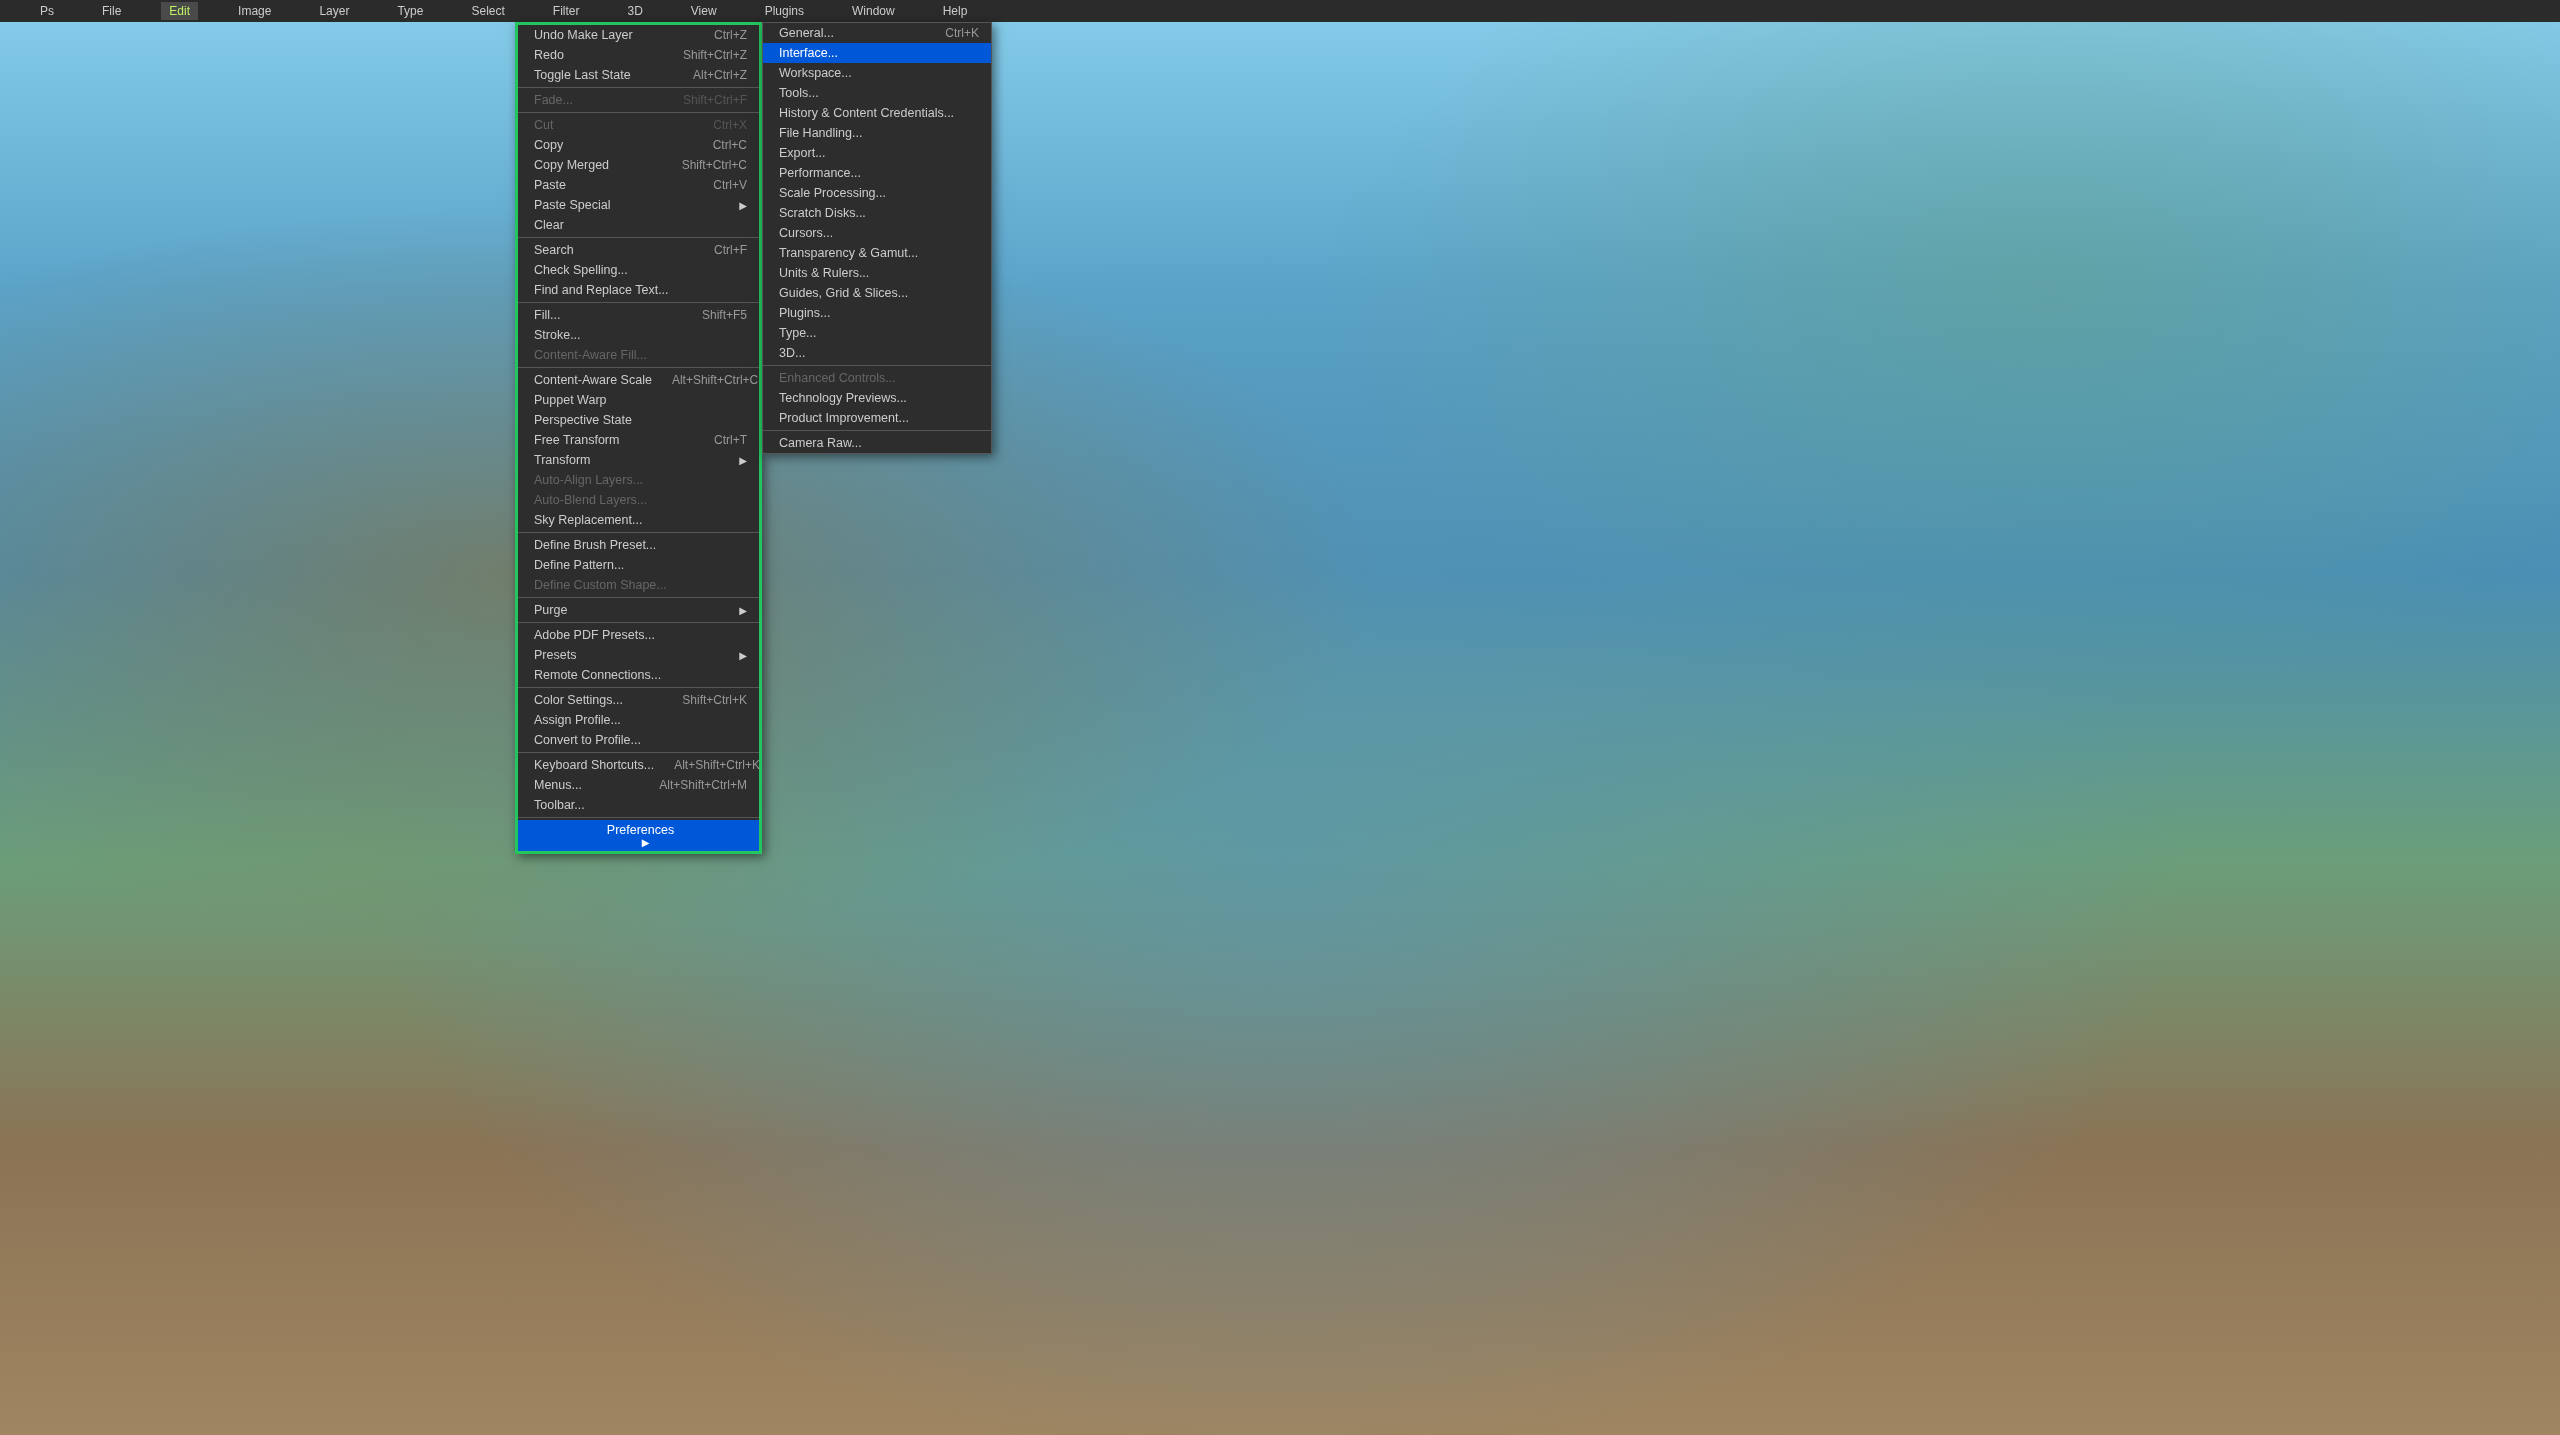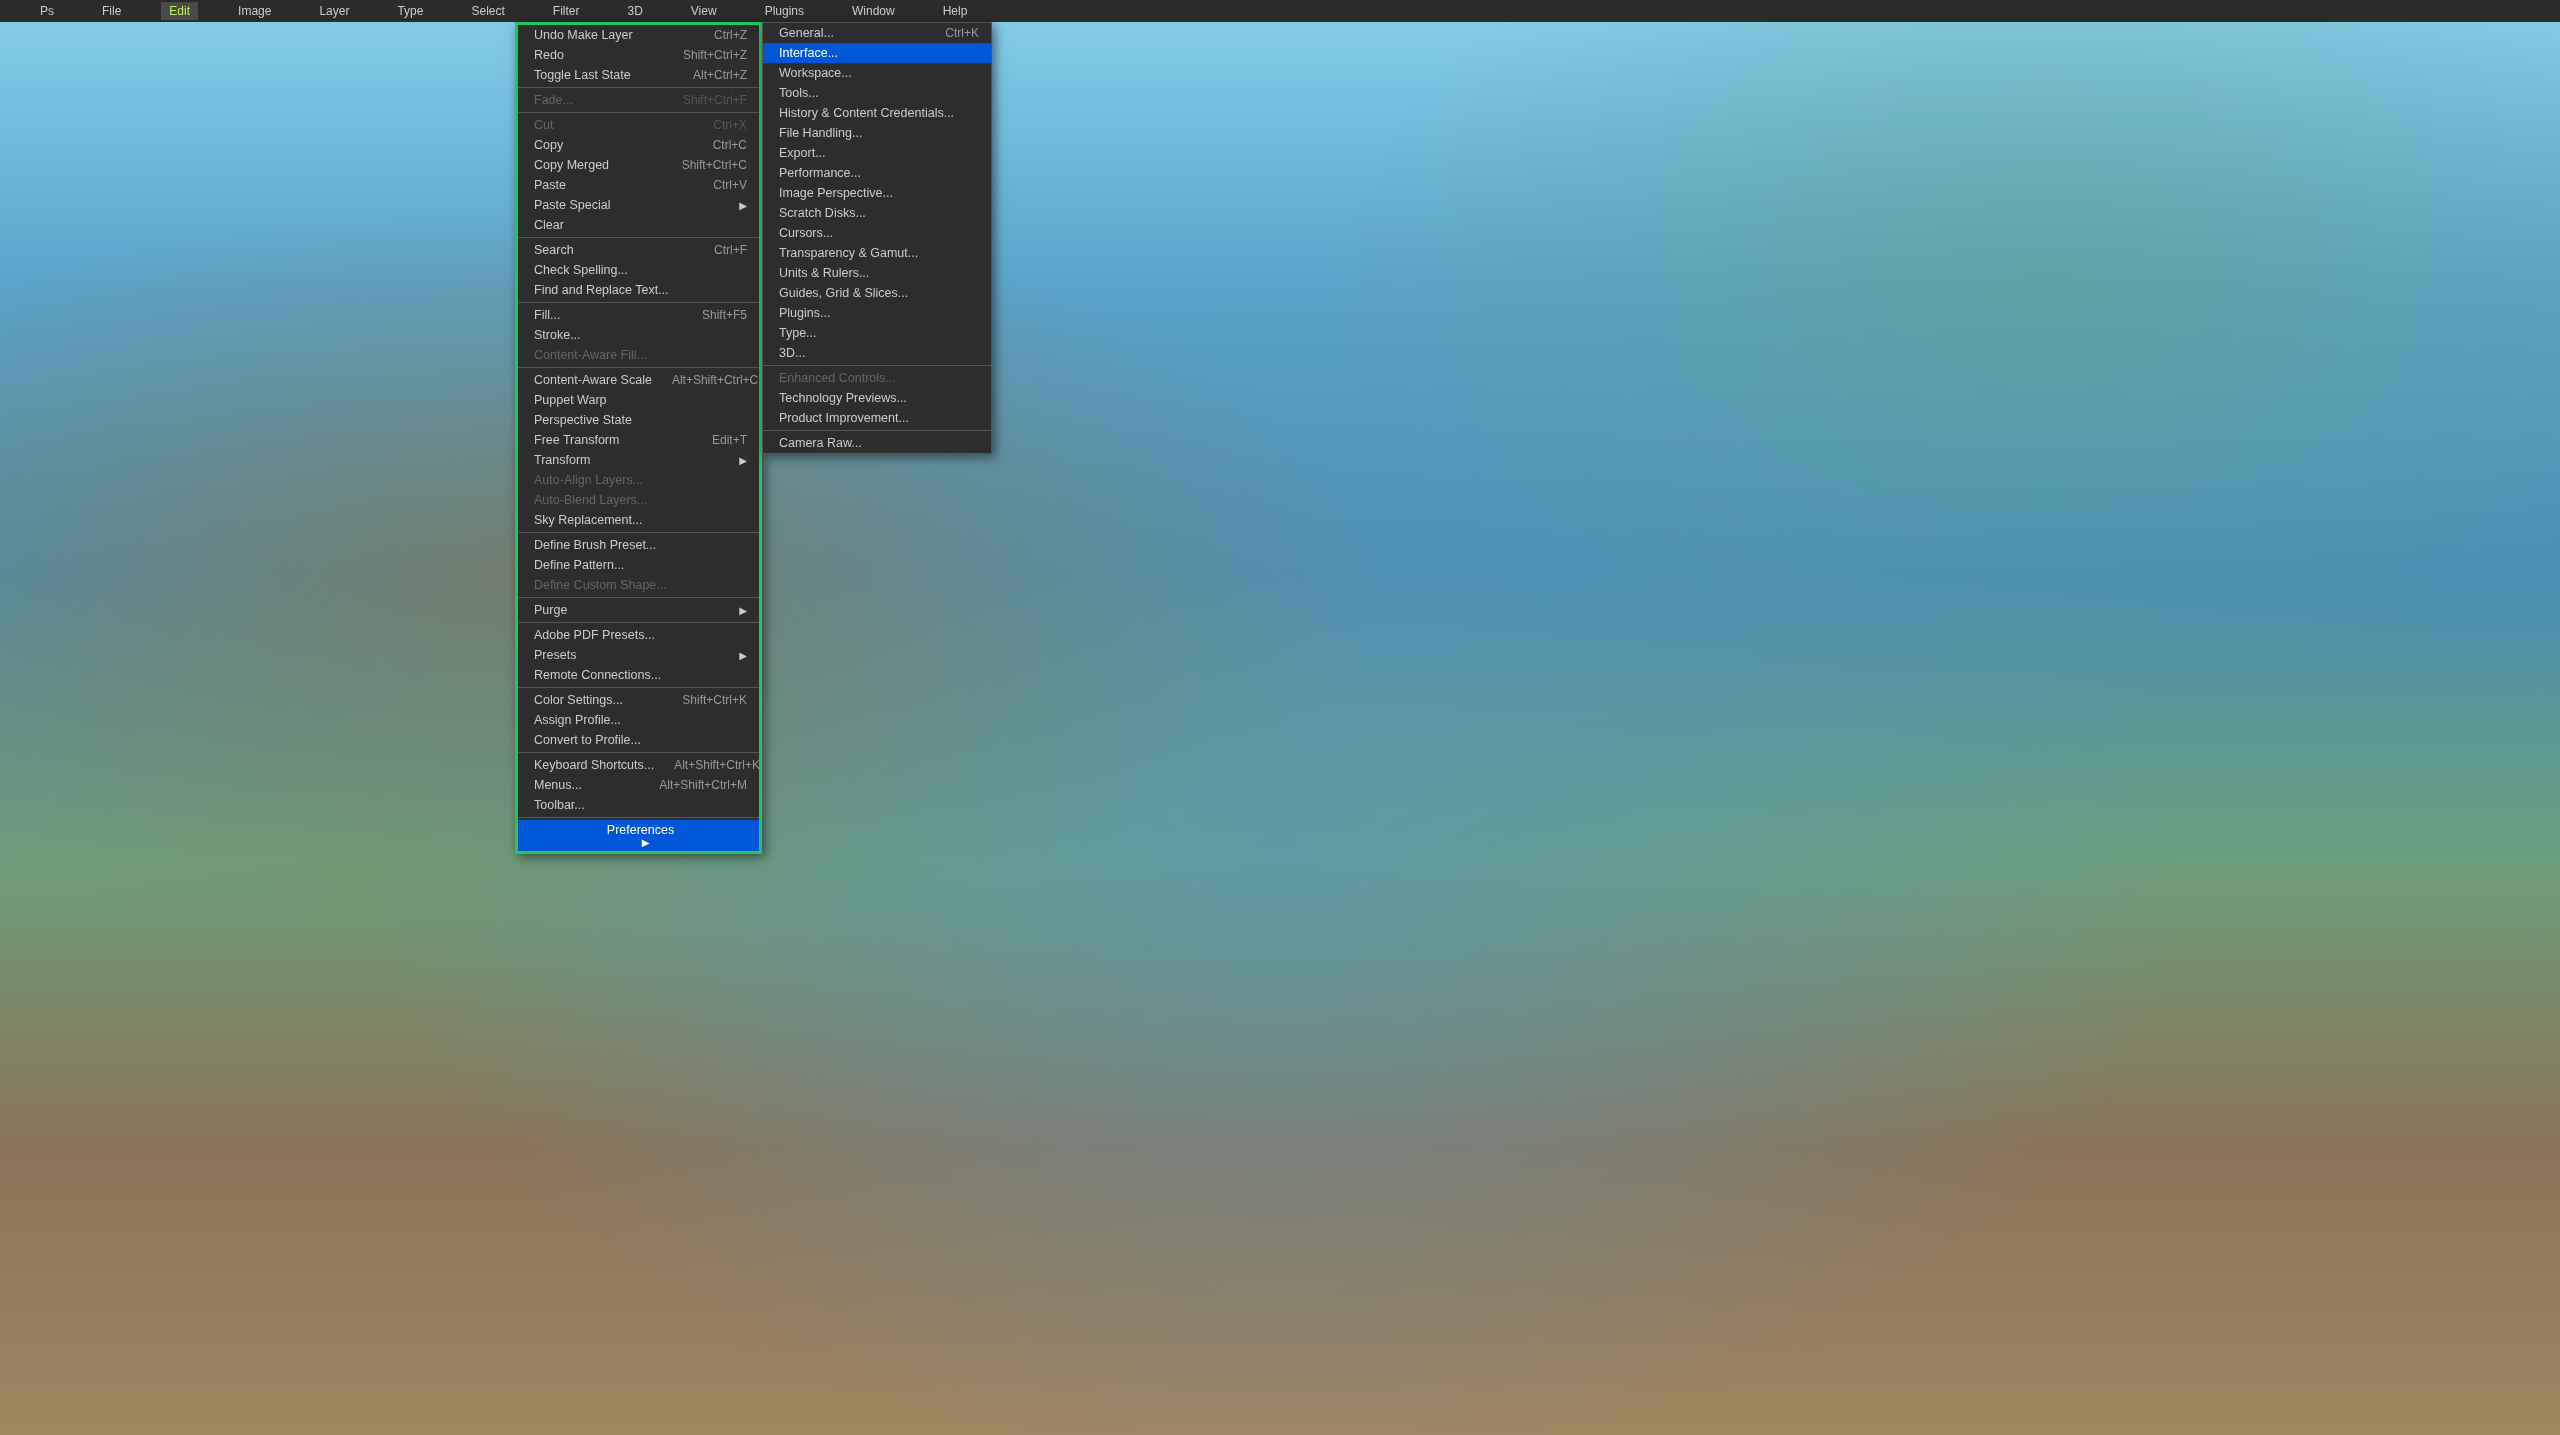--- a/index.html
+++ b/index.html
@@ -254,21 +254,21 @@
     <span class="shortcut">Alt+Shift+Ctrl+C</span>
   </div>
   <div class="menu-item">
     <span>Puppet Warp</span>
   </div>
   <div class="menu-item">
     <span>Perspective State</span>
   </div>
   <div class="menu-item">
     <span>Free Transform</span>
-    <span class="shortcut">Edit+T</span>
+    <span class="shortcut">Ctrl+T</span>
   </div>
   <div class="menu-item">
     <span>Transform</span>
     <span class="arrow">▶</span>
   </div>
   <div class="menu-item disabled">
     <span>Auto-Align Layers...</span>
   </div>
   <div class="menu-item disabled">
     <span>Auto-Blend Layers...</span>
@@ -366,21 +366,21 @@
   <div class="submenu-item">
     <span>File Handling...</span>
   </div>
   <div class="submenu-item">
     <span>Export...</span>
   </div>
   <div class="submenu-item">
     <span>Performance...</span>
   </div>
   <div class="submenu-item">
-    <span>Image Perspective...</span>
+    <span>Scale Processing...</span>
   </div>
   <div class="submenu-item">
     <span>Scratch Disks...</span>
   </div>
   <div class="submenu-item">
     <span>Cursors...</span>
   </div>
   <div class="submenu-item">
     <span>Transparency &amp; Gamut...</span>
   </div>

